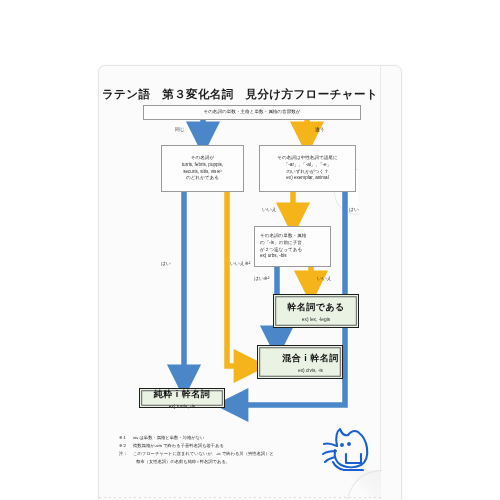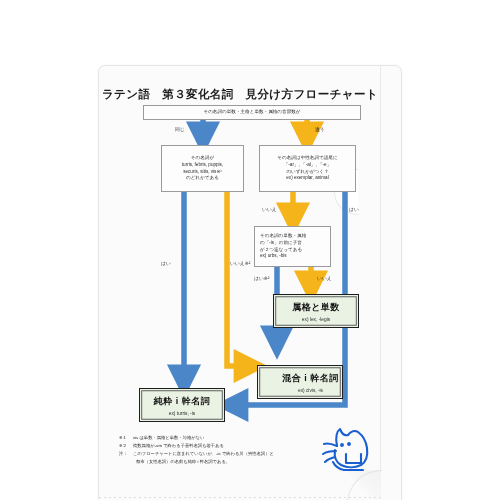--- a/index.html
+++ b/index.html
@@ -139,22 +139,22 @@
     border: 1.6px solid #1e1e1e;
     box-shadow: inset 0 0 0 1.2px #eaf2e4, inset 0 0 0 2.2px #5e5e5e;
     display: flex; flex-direction: column;
     align-items: center; justify-content: center;
     color: #111;
   }
   .result .head { font-size: 9px; font-weight: 700; letter-spacing: 0.5px; }
   .result .ex   { font-size: 4.8px; margin-top: 3px; color: #2b2b2b; }
 
   #r-cons  { left: 174px; top: 228px; width: 86px; height: 34px; }
-  #r-mixed { left: 158px; top: 299px; width: 86px; height: 34px; padding-left: 21px; }
-  #r-pure  { left: 40px;  top: 322px; width: 86px; height: 34px; }
+  #r-mixed { left: 158px; top: 279px; width: 86px; height: 34px; padding-left: 21px; }
+  #r-pure  { left: 40px;  top: 322px; width: 86px; height: 20px; }
 
   
   .lbl {
     position: absolute;
     font-size: 4.8px;
     color: #2b2b2b;
     white-space: nowrap;
   }
 
   svg#wires {
@@ -244,21 +244,21 @@
       </div>
 
       <div class="node" id="n-mid">
         <span class="ln">その名詞の単数・属格</span>
         <span class="ln">の「-is」の前に子音</span>
         <span class="ln">が２つ連なってある</span>
         <span class="ln">ex) urbs, -bis</span>
       </div>
 
       <div class="result" id="r-cons">
-        <span class="head">属格と単数</span>
+        <span class="head">幹名詞である</span>
         <span class="ex">ex) lex, -legis</span>
       </div>
       <div class="result" id="r-mixed">
         <span class="head">混合 i 幹名詞</span>
         <span class="ex">ex) civis, -is</span>
       </div>
       <div class="result" id="r-pure">
         <span class="head">純粋 i 幹名詞</span>
         <span class="ex">ex) turris, -is</span>
       </div>

